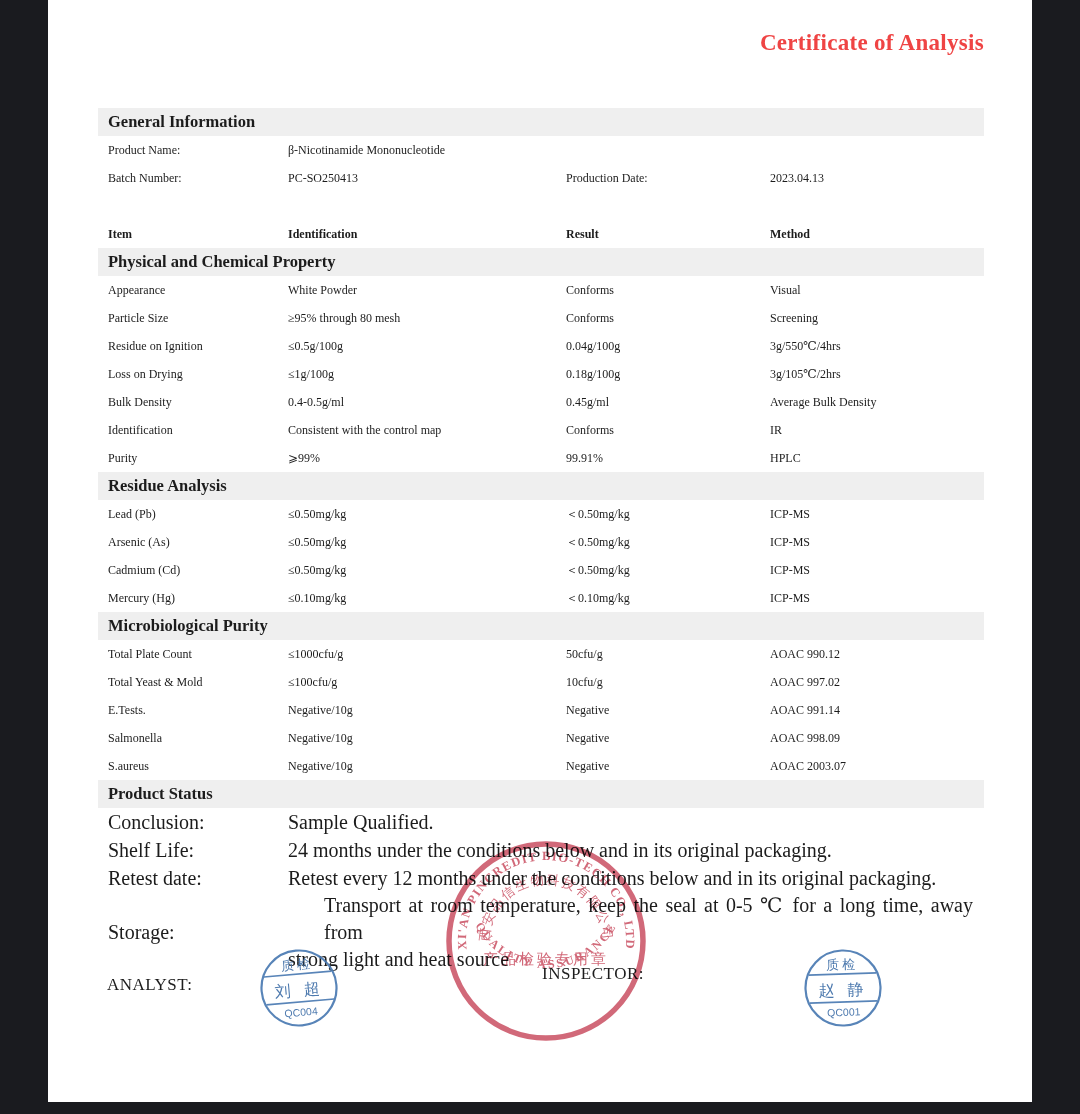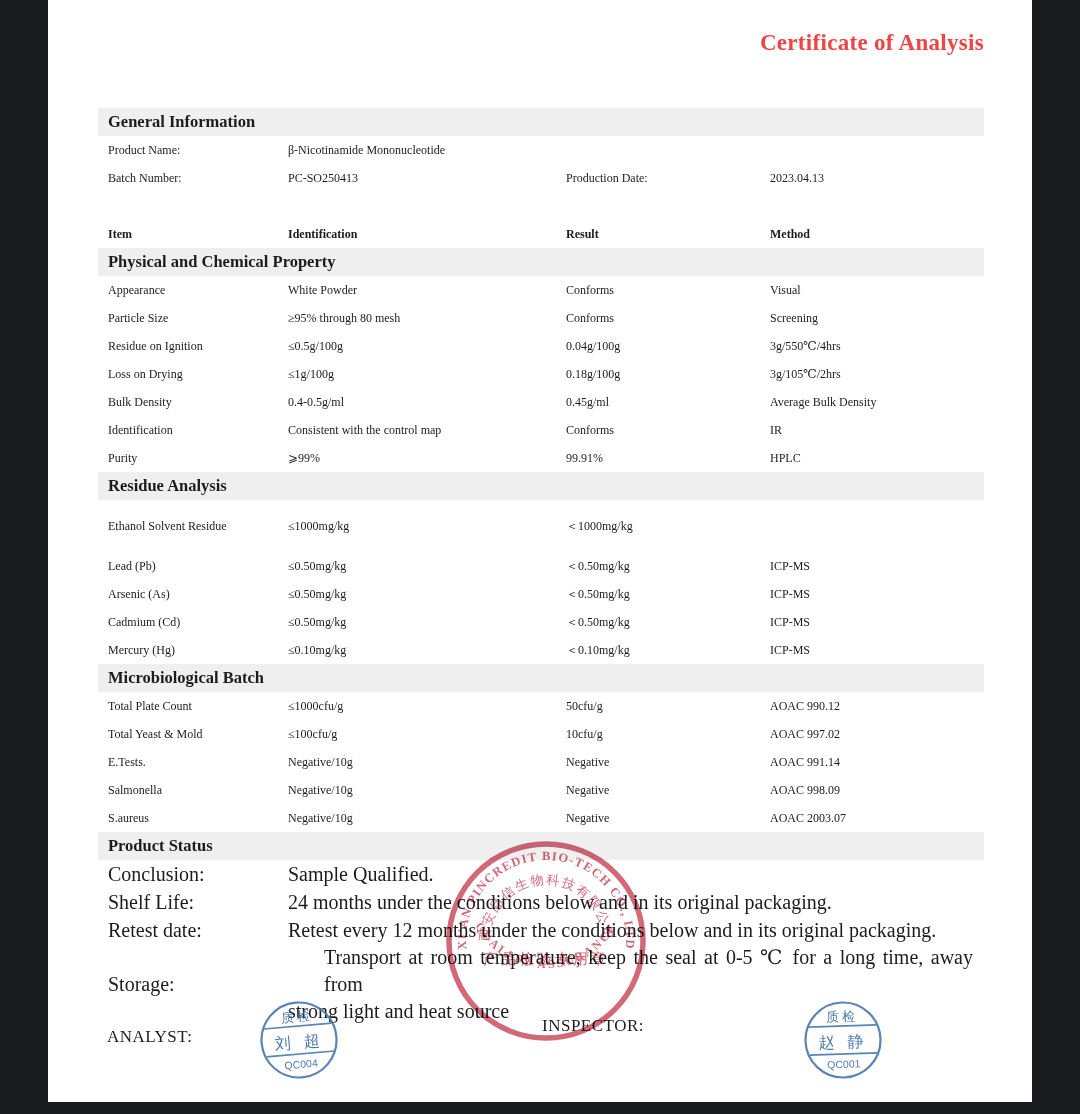--- a/index.html
+++ b/index.html
@@ -129,26 +129,20 @@
     <div class="grid4">
       <div>Purity</div>
       <div>⩾99%</div>
       <div>99.91%</div>
       <div>HPLC</div>
     </div>
 
     <div class="secbar">
       <span>Residue Analysis</span>
     </div>
-    <div class="grid4 tall">
-      <div class="just-item">Ethanol Solvent Residue</div>
-      <div>≤1000mg/kg</div>
-      <div>＜1000mg/kg</div>
-      <div></div>
-    </div>
     <div class="grid4">
       <div>Lead (Pb)</div>
       <div>≤0.50mg/kg</div>
       <div>＜0.50mg/kg</div>
       <div>ICP-MS</div>
     </div>
     <div class="grid4">
       <div>Arsenic (As)</div>
       <div>≤0.50mg/kg</div>
       <div>＜0.50mg/kg</div>
@@ -161,21 +155,21 @@
       <div>ICP-MS</div>
     </div>
     <div class="grid4">
       <div>Mercury (Hg)</div>
       <div>≤0.10mg/kg</div>
       <div>＜0.10mg/kg</div>
       <div>ICP-MS</div>
     </div>
 
     <div class="secbar">
-      <span>Microbiological Batch</span>
+      <span>Microbiological Purity</span>
     </div>
     <div class="grid4">
       <div>Total Plate Count</div>
       <div>≤1000cfu/g</div>
       <div>50cfu/g</div>
       <div>AOAC 990.12</div>
     </div>
     <div class="grid4">
       <div>Total Yeast &amp; Mold</div>
       <div>≤100cfu/g</div>

